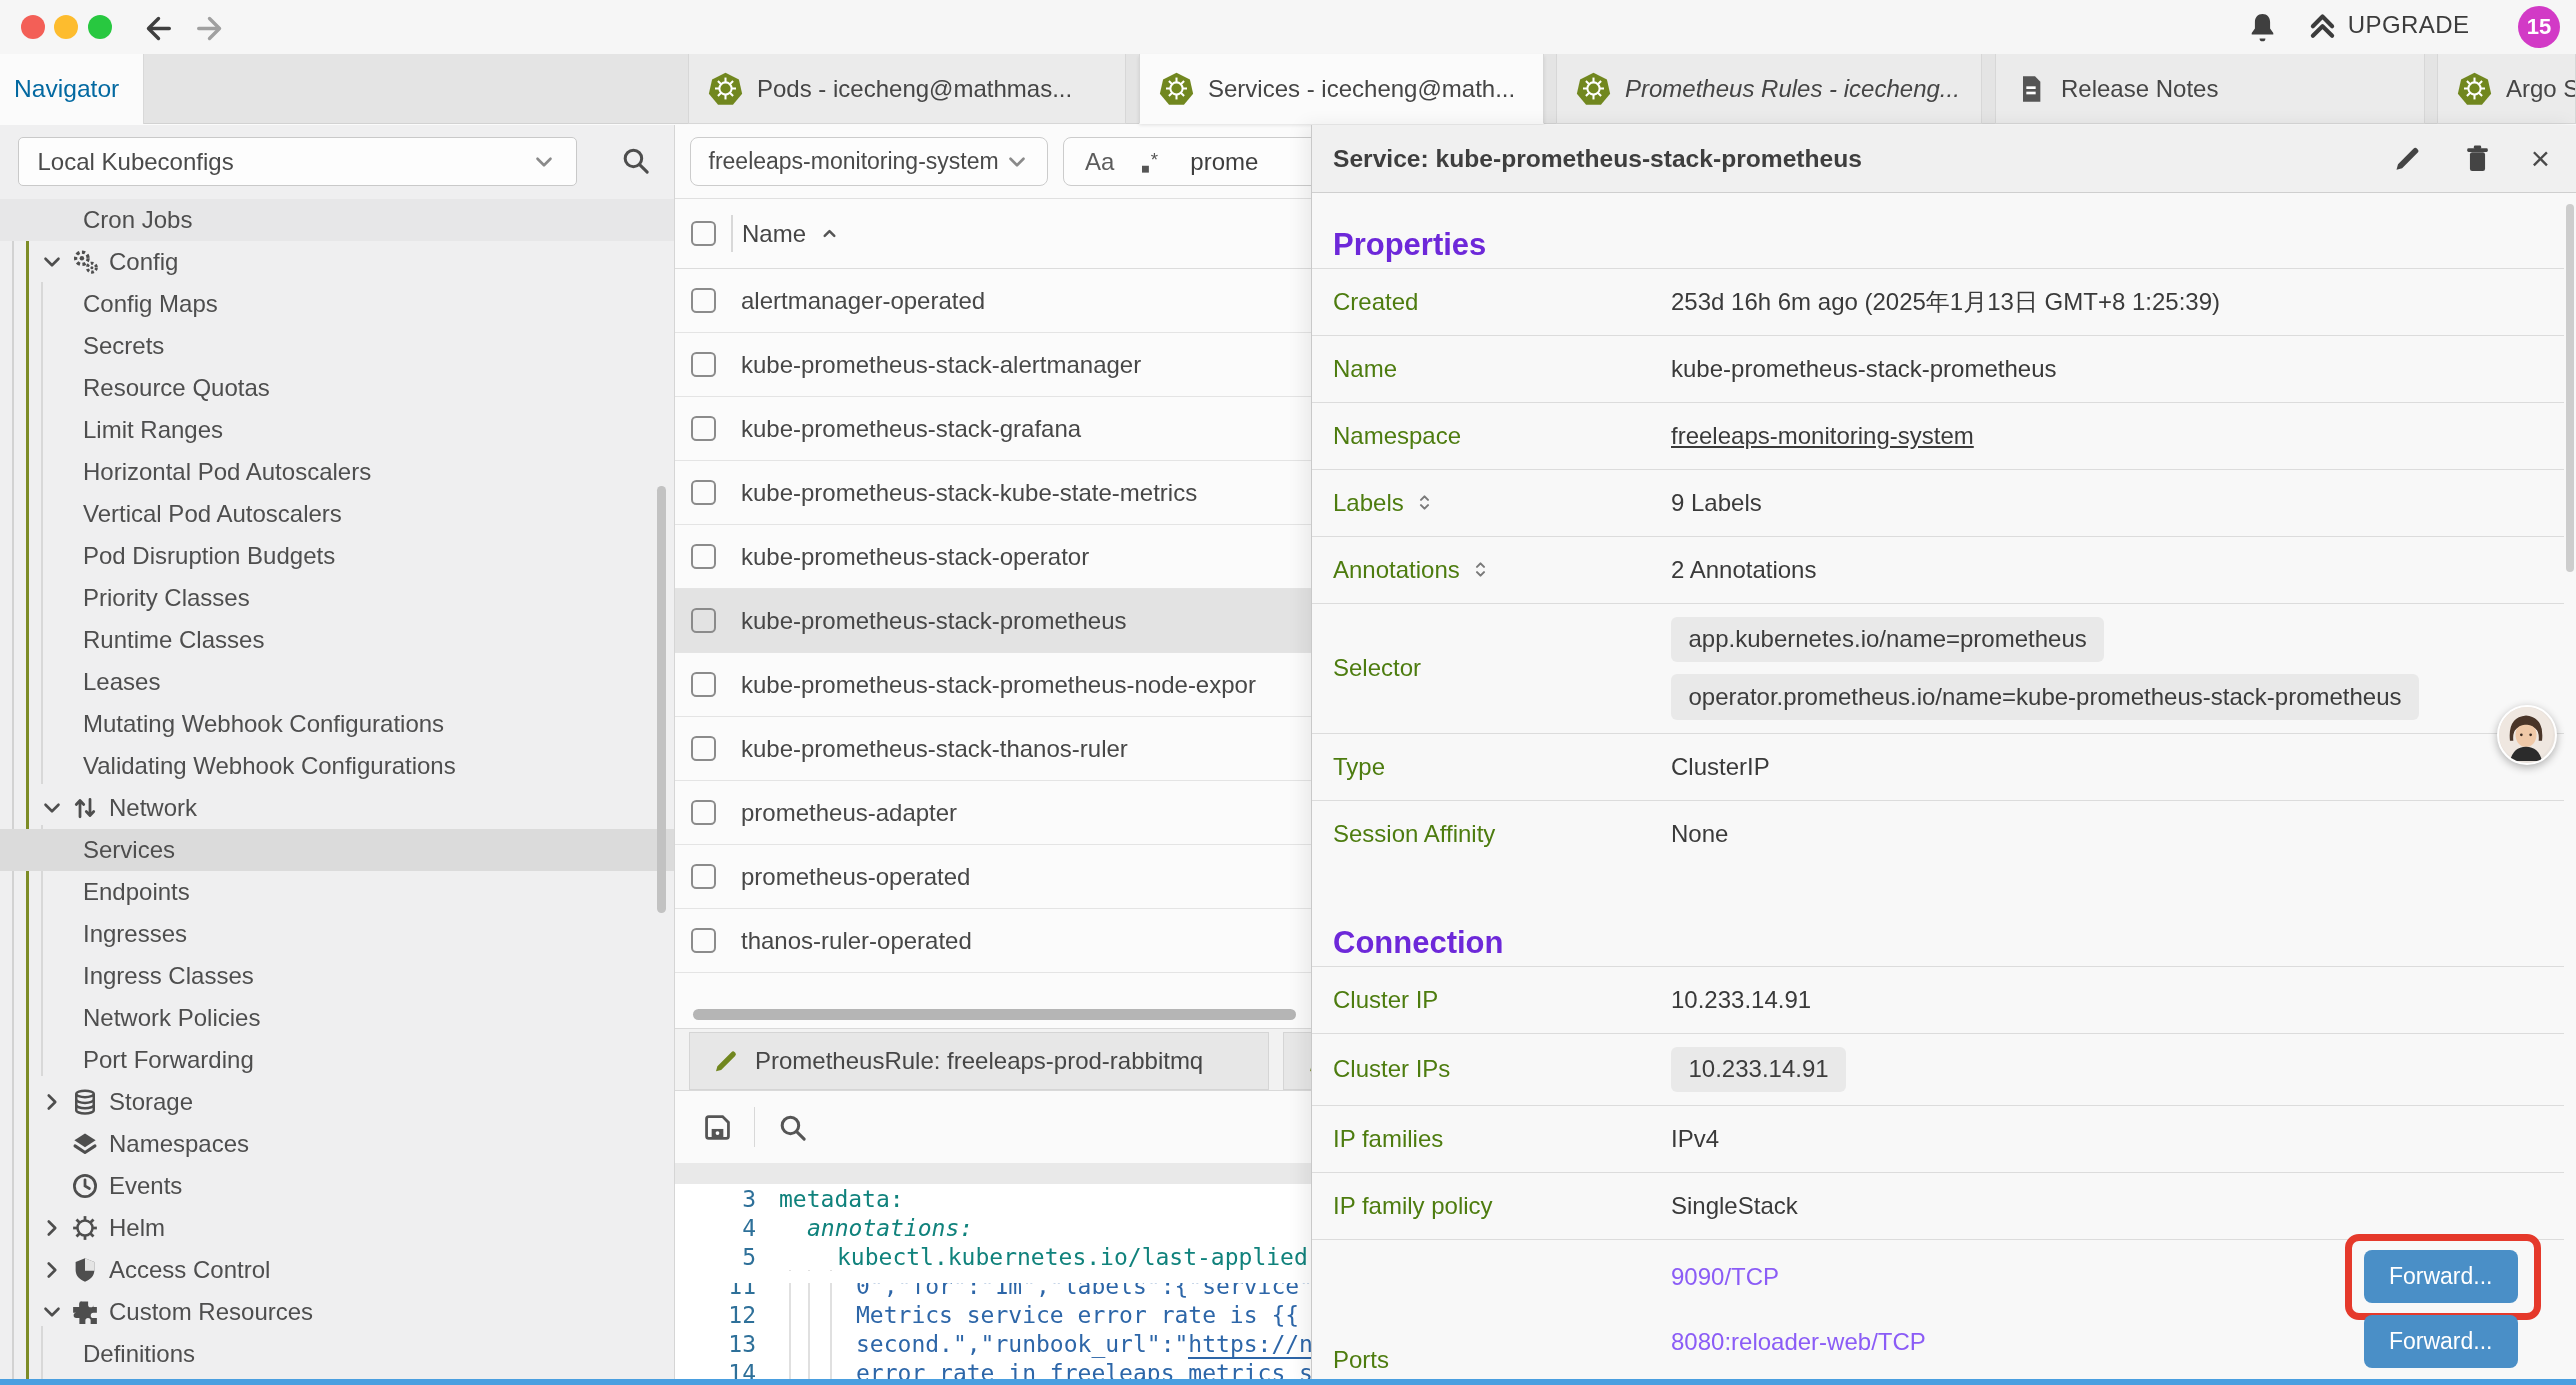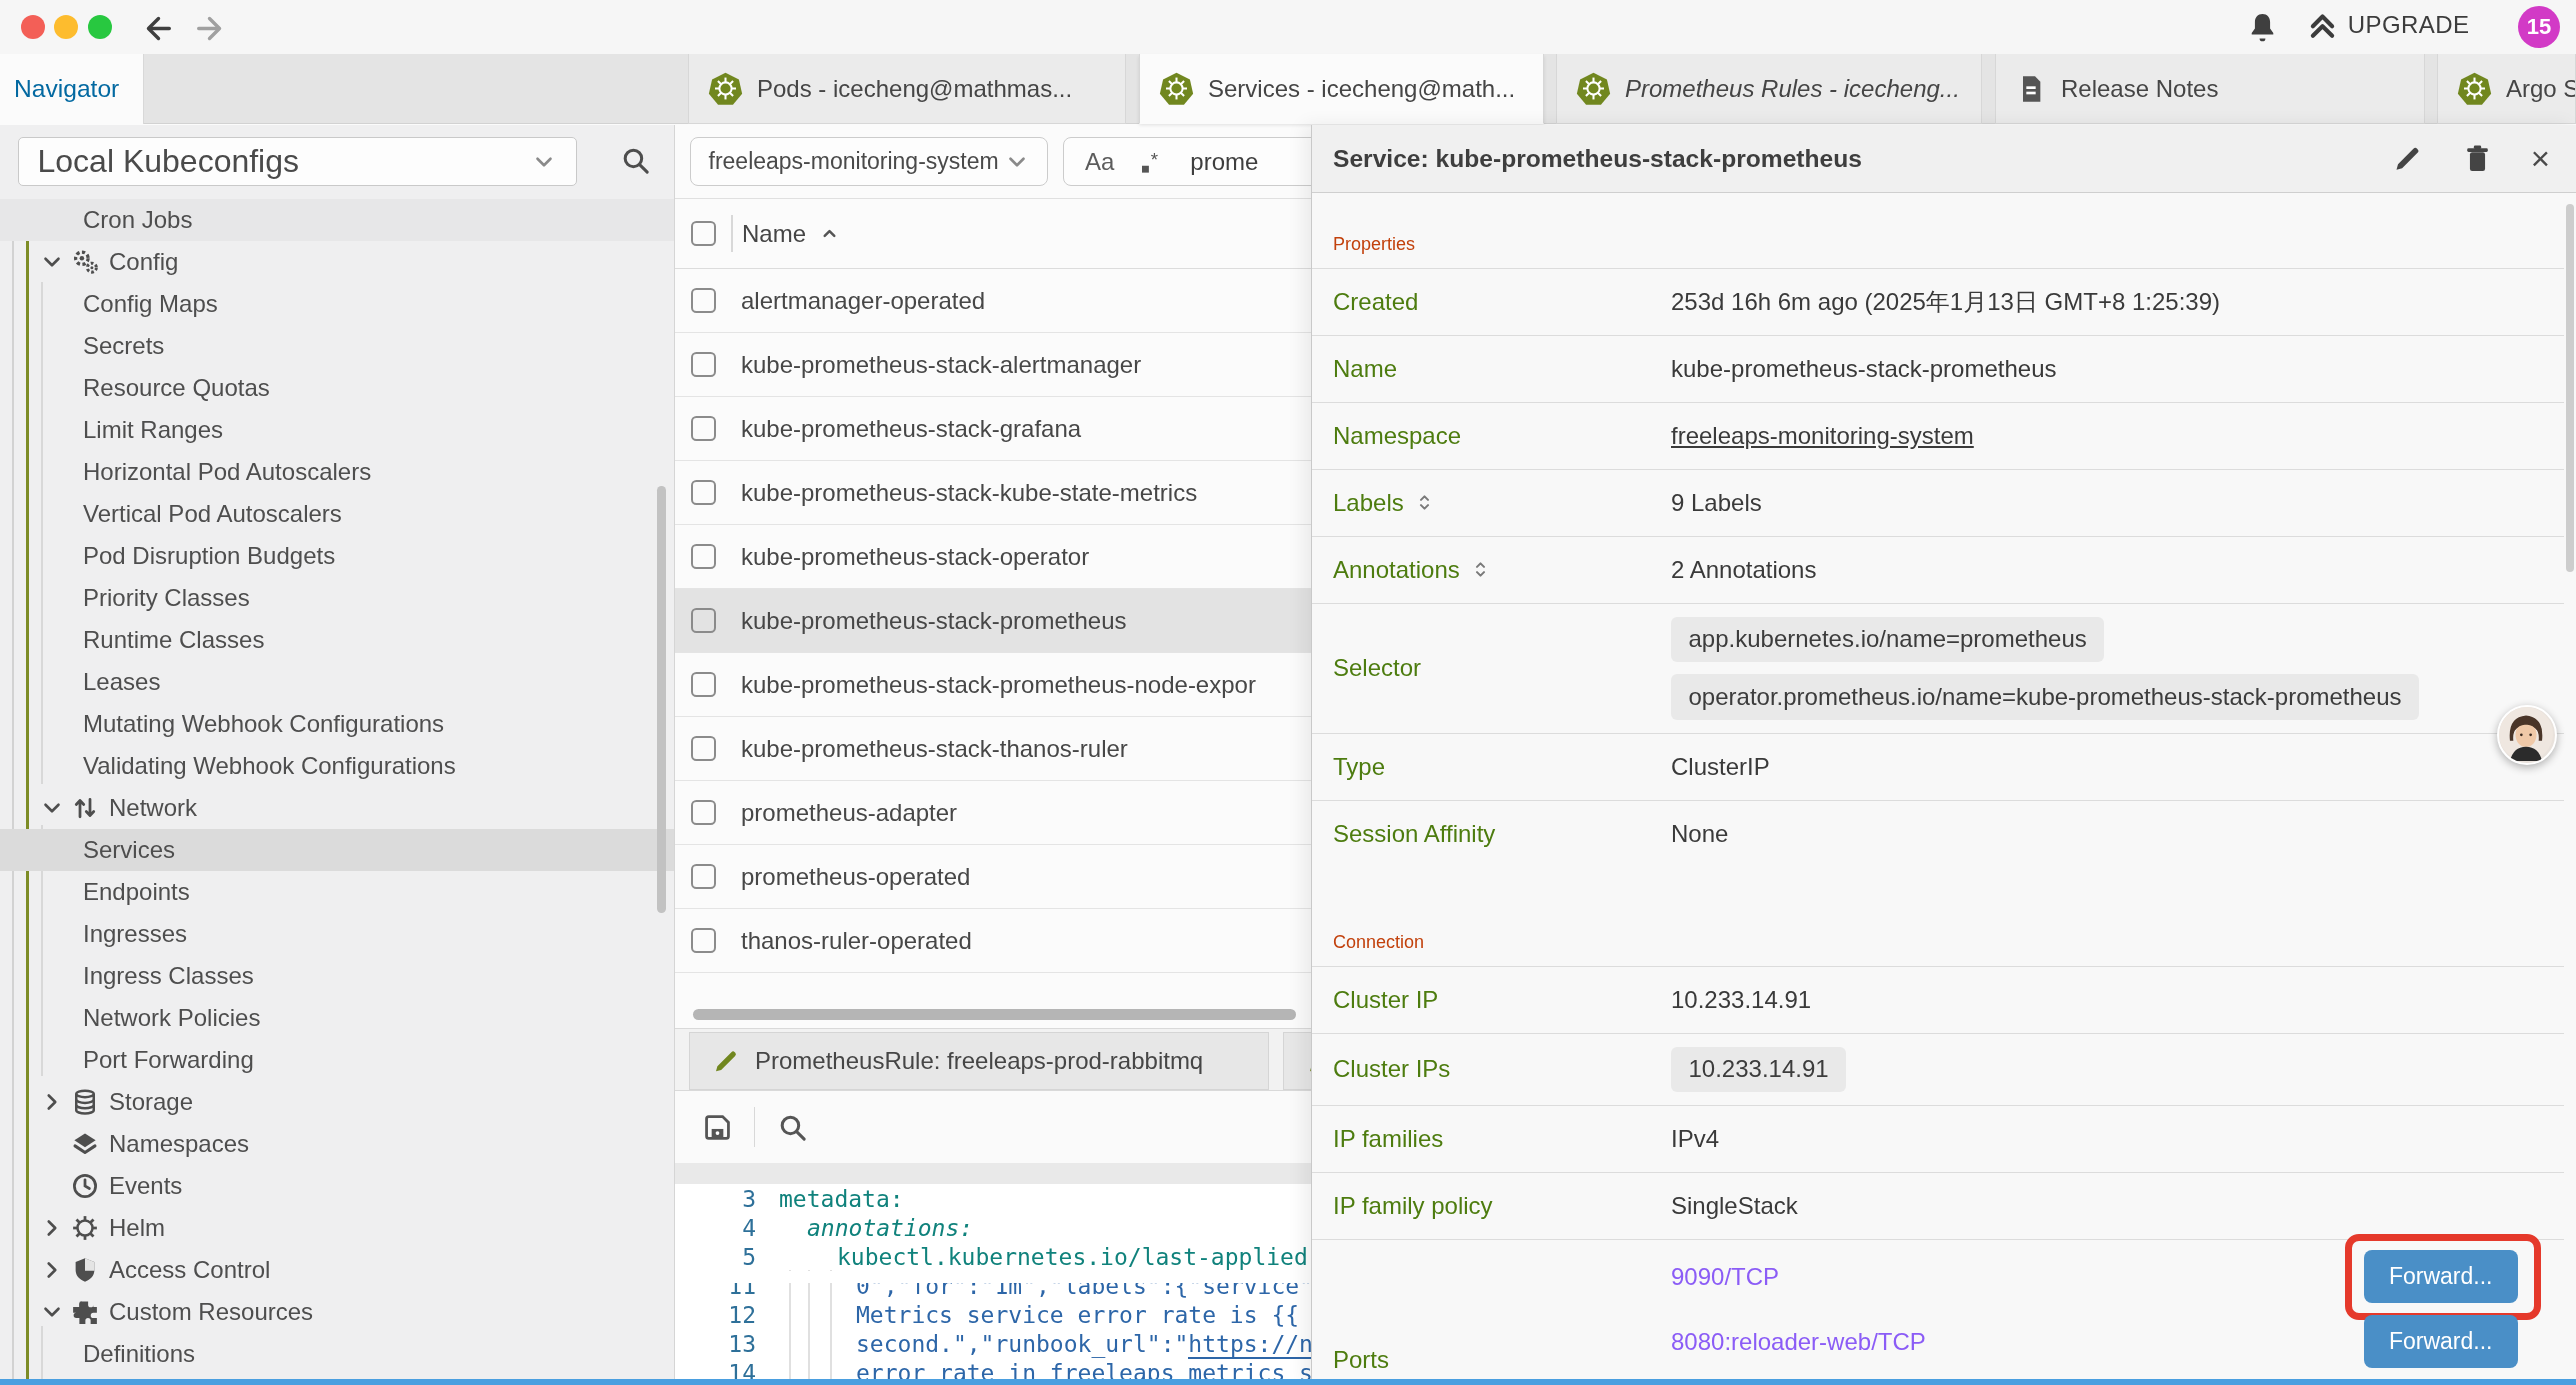--- a/index.html
+++ b/index.html
@@ -24,21 +24,21 @@
   #tabstrip { position:absolute; left:0; top:54px; width:2576px; height:70px; background:#e4e4e4; border-bottom:0.9px solid #d2d2d2; z-index:10; }
   #navigator-tab { position:absolute; left:0; top:0; width:144px; height:70px; background:#fbfbfb; border-right:0.9px solid #d8d8d8; display:flex; align-items:center; padding-left:14px; font-size:24.6px; color:#0369a1; }
   .main-tab { position:absolute; top:0; height:70px; background:#ebebeb; border:0.9px solid #d7d7d7; border-top:none; display:flex; align-items:center; gap:14px; padding:0 19px; font-size:24px; color:#454545; white-space:nowrap; overflow:hidden; }
   .main-tab.active { background:#fbfbfb; border-bottom:0.9px solid #fbfbfb; box-shadow:0 1.8px 3.5px rgba(0,0,0,.10); }
   .main-tab.italic .tab-label { font-style:italic; }
   .tab-close { margin-left:12.3px; font-size:26px; color:#5a5a5a; line-height:1; }
 
   
   #sidebar { position:absolute; left:0; top:125px; width:675px; bottom:0; background:#efeff0; border-right:0.9px solid #d5d5d5; z-index:5; }
   #kubebar { position:absolute; left:0; top:0; width:100%; height:74px; }
-  #kube-select { position:absolute; left:17.5px; top:12.3px; width:559px; height:49px; background:#fdfdfd; border:1.8px solid #c9c9c9; border-radius:5px; display:flex; align-items:center; padding:0 19px; font-size:32px; color:#4a4a4a; }
+  #kube-select { position:absolute; left:17.5px; top:12.3px; width:559px; height:49px; background:#fdfdfd; border:1.8px solid #c9c9c9; border-radius:5px; display:flex; align-items:center; padding:0 19px; font-size:24px; color:#4a4a4a; }
   #kube-select .chev { margin-left:auto; color:#8a8a8a; }
   #sidebar-search { position:absolute; left:619px; top:19px; color:#4d4d4d; }
   #tree-wrap { position:absolute; left:0; top:74px; right:0; bottom:0; }
   .guide { position:absolute; width:1.8px; background:#d2d2d2; }
   #guide-outer { left:12.3px; top:0; bottom:0; }
   #guide-accent { left:26px; top:0; bottom:0; width:2.6px; background:#7d8c26; }
   .guide.child-seg { left:41px; background:#d8d8d8; }
   .tree-row { position:relative; height:42px; display:flex; align-items:center; font-size:24px; color:#4e4e4e; cursor:default; }
   .tree-row.selected { background:#dbdbdb; }
   .tree-row.hover { background:#e7e7e8; }
@@ -86,21 +86,21 @@
   .eguide { position:absolute; width:1.8px; background:#e0e0e0; top:1145px; bottom:0; }
 
   
   #panel { position:absolute; left:1311px; top:125px; right:0; bottom:0; background:#f8f8f8; border-left:1.8px solid #c9c9c9; box-shadow:-7px 0 17.5px rgba(0,0,0,.07); z-index:50; }
   #panel-header { position:absolute; left:0; top:0; width:100%; height:68px; background:#f0f0f0; border-bottom:1.8px solid #cfcfcf; display:flex; align-items:center; }
   #panel-title { margin-left:21px; font-size:24.6px; font-weight:bold; color:#3e3e3e; }
   #panel-actions { margin-left:auto; margin-right:26px; display:flex; align-items:center; gap:37px; }
   #panel-actions .icon { color:#444; }
   #panel-close { font-size:33px; color:#4a4a4a; line-height:1; }
   #panel-body { position:absolute; left:0; top:68px; right:12.3px; bottom:0; overflow:hidden; }
-  .sec-heading { margin:32px 0 3.5px 21px; height:39px; display:flex; align-items:center; font-size:18px; font-weight:normal; color:#c2410c; }
+  .sec-heading { margin:32px 0 3.5px 21px; height:39px; display:flex; align-items:center; font-size:31px; font-weight:bold; color:#6d28d9; }
   .prow { display:flex; border-top:1.8px solid #dcdcdc; min-height:67px; align-items:center; padding:7px 0; }
   .prow .plabel { width:359px; flex:0 0 auto; padding-left:21px; font-size:24px; color:#4d7c0f; display:flex; align-items:center; gap:10.5px; }
   .prow .pvalue { font-size:24px; color:#3a3a3a; }
   .prow .pvalue a, .plink { color:#3d9ad6; text-decoration:underline; }
   .chip { display:inline-block; background:#e9e9e9; border-radius:6.1px; padding:8.8px 17.5px; font-size:24px; color:#3c3c3c; margin:6.1px 0; }
   .chips-stack { display:flex; flex-direction:column; align-items:flex-start; }
   .prow.session { min-height:91px; align-items:flex-start; padding-top:19px; }
   .prow.ports { align-items:flex-end; padding-top:4px; border-bottom:none; }
   .ports-stack { flex:1; display:flex; flex-direction:column; }
   .port-entry { display:flex; align-items:center; min-height:65px; }

